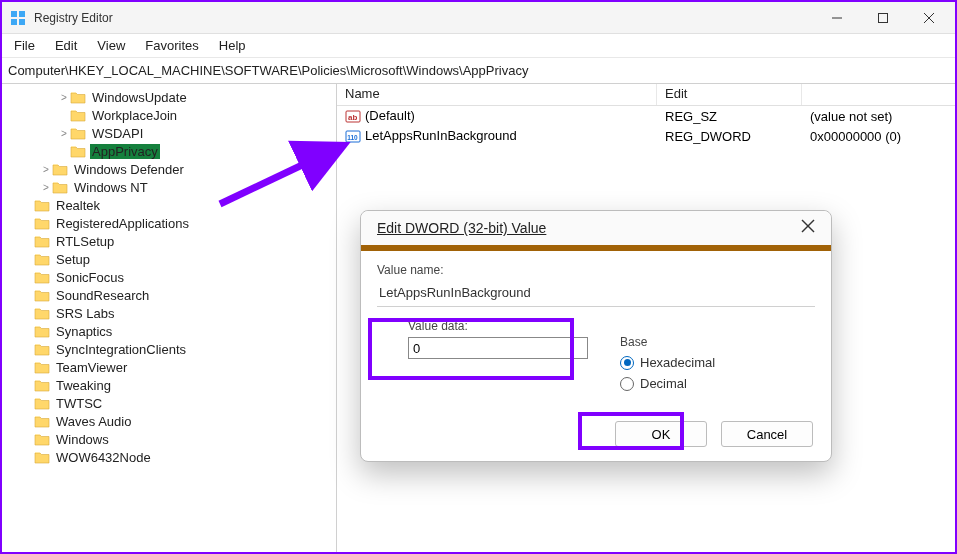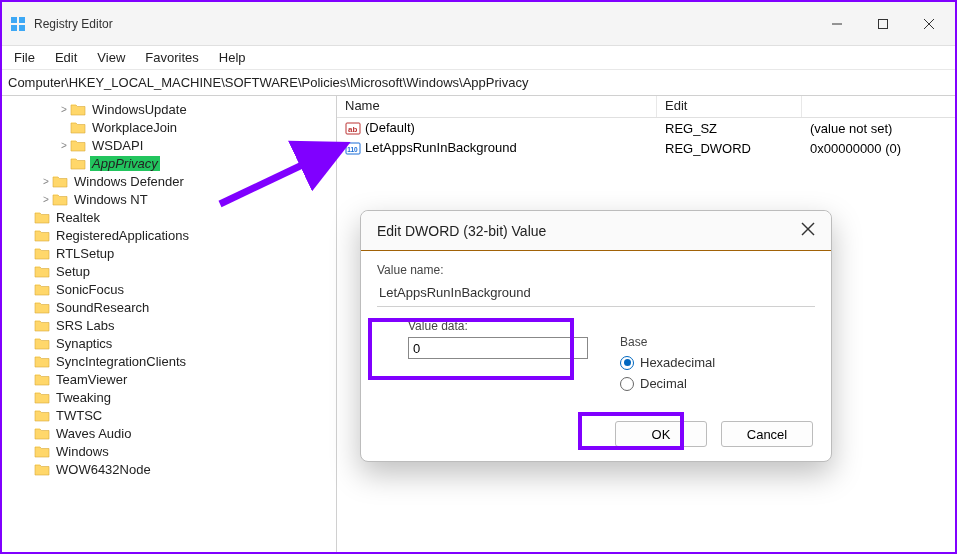--- a/index.html
+++ b/index.html
@@ -1,51 +1,51 @@
 <!DOCTYPE html>
 <html><head>
 <meta charset="utf-8">
 <style>
 * { margin: 0; padding: 0; box-sizing: border-box; font-family: "Segoe UI", Tahoma, sans-serif; }
 body { width: 957px; height: 554px; border: 2px solid #8000ff; overflow: hidden; position: relative; background: #fff; }
 
-.titlebar { height: 44px; display: flex; align-items: center; padding: 0 8px; background: #f5f5f5; border-bottom: 1px solid #e0e0e0; }
+.titlebar { height: 32px; display: flex; align-items: center; padding: 0 8px; background: #f5f5f5; border-bottom: 1px solid #e0e0e0; }
 .titlebar .app-icon { width: 16px; height: 16px; margin-right: 8px; }
 .titlebar .title { font-size: 12px; color: #333; flex: 1; }
 .win-controls { display: flex; gap: 18px; margin-right: 4px; }
 .win-btn { width: 28px; height: 28px; display: flex; align-items: center; justify-content: center; color: #333; }
 
 .menubar { height: 24px; display: flex; align-items: center; padding: 0 4px; gap: 4px; font-size: 13px; color: #222; border-bottom: 1px solid #e8e8e8; }
 .menubar span { padding: 2px 8px; }
 
 .addressbar { height: 26px; display: flex; align-items: center; padding: 0 6px; font-size: 13px; color: #222; border-bottom: 1px solid #d0d0d0; }
 
 .content { display: flex; height: calc(100% - 32px - 24px - 26px); }
 .tree { width: 335px; border-right: 1px solid #d0d0d0; overflow: hidden; padding: 4px 2px; font-size: 13px; color: #222; }
 .tree-row { display: flex; align-items: center; height: 18px; white-space: nowrap; }
 .tree-row .twisty { width: 12px; display: inline-flex; justify-content: center; color: #888; font-size: 10px; }
 .tree-row .folder-icon { width: 16px; height: 14px; margin-right: 4px; display: inline-block; }
 .tree-row .label { padding: 0 2px; }
-.tree-row.selected .label { background: #22c55e; font-style: italic; }
+.tree-row.selected .label { background: #15803d; }
 
 .list { flex: 1; position: relative; }
 .list-header { display: flex; height: 22px; border-bottom: 1px solid #e0e0e0; font-size: 13px; color: #222; }
 .list-header div { padding: 2px 8px; border-right: 1px solid #e8e8e8; }
 .col-name { width: 320px; }
 .col-type { width: 145px; }
 .col-data { flex: 1; }
 .list-body { font-size: 13px; }
 .list-row { display: flex; height: 20px; align-items: center; }
 .list-row .cell { padding: 0 8px; }
 .val-icon { width: 16px; height: 16px; margin-right: 4px; display: inline-block; vertical-align: middle; }
 
 .arrow { position: absolute; left: 210px; top: 110px; width: 140px; height: 100px; pointer-events: none; }
 
 .dialog { position: absolute; left: 358px; top: 208px; width: 472px; height: 252px; background: #fff; border: 1px solid #bcbcbc; border-radius: 8px; box-shadow: 0 12px 30px rgba(0,0,0,0.25); }
-.dialog-title { height: 40px; display: flex; align-items: center; padding: 0 16px; font-size: 14px; color: #222; border-bottom: 1px solid #a16207; background: #fafafa; border-radius: 8px 8px 0 0; }
+.dialog-title { height: 40px; display: flex; align-items: center; padding: 0 16px; font-size: 14px; color: #222; border-bottom: 6px solid #a16207; background: #fafafa; border-radius: 8px 8px 0 0; text-decoration: underline; }
 .dialog-title .close { margin-left: auto; font-size: 16px; }
 .dialog-body { padding: 12px 16px 0 16px; font-size: 13px; color: #333; position: relative; }
 .field-label { font-size: 12px; color: #444; margin-bottom: 4px; }
 .value-name { border-bottom: 1px solid #d0d0d0; padding: 4px 2px 6px 2px; font-size: 13px; margin-bottom: 12px; }
 .two-col { display: flex; gap: 18px; }
 .vd-col { width: 194px; margin-left: 31px; }
 .value-data-input { width: 180px; height: 22px; border: 1px solid #888; padding: 0 4px; font-size: 13px; }
 .base-col { flex: 1; margin-top: 16px; }
 .radio-row { display: flex; align-items: center; gap: 6px; margin: 6px 0; font-size: 13px; }
 .radio { width: 14px; height: 14px; border-radius: 50%; border: 1.5px solid #666; display: inline-flex; align-items: center; justify-content: center; }

